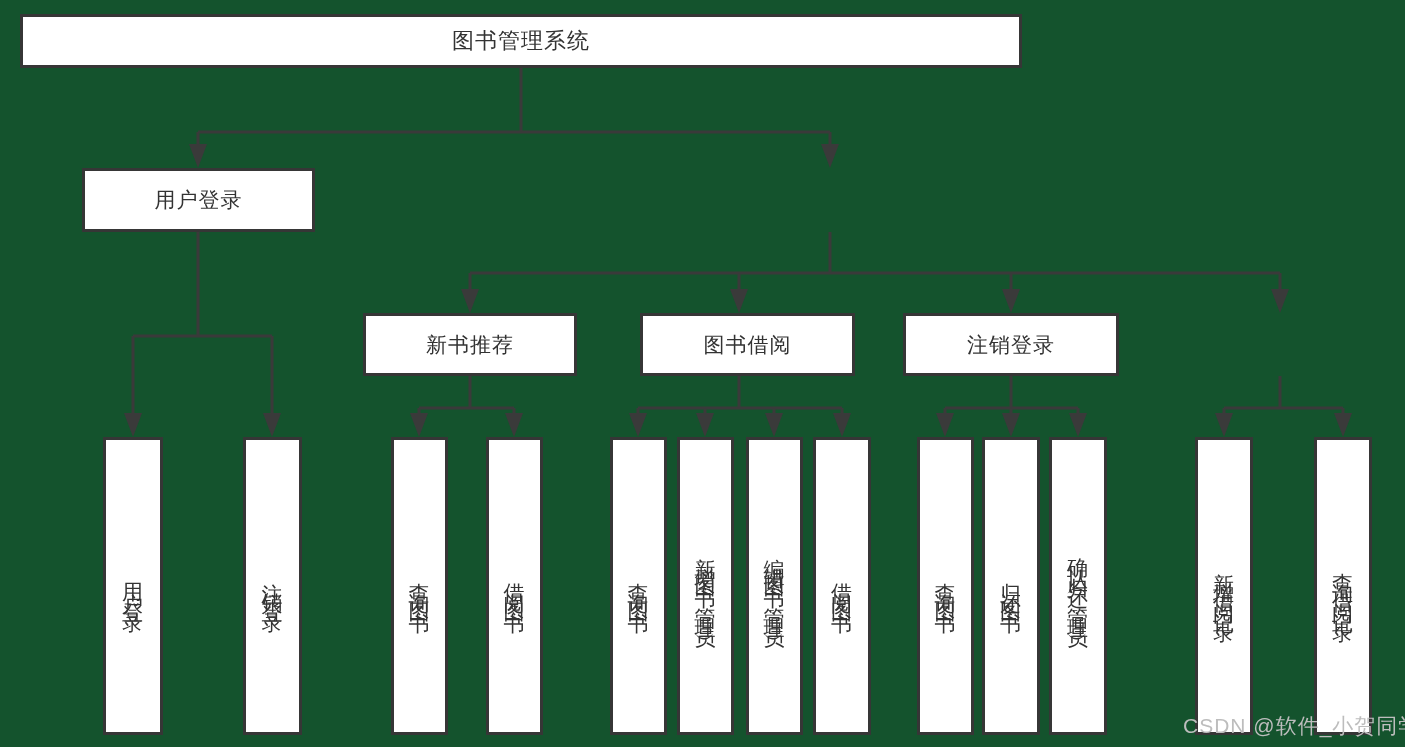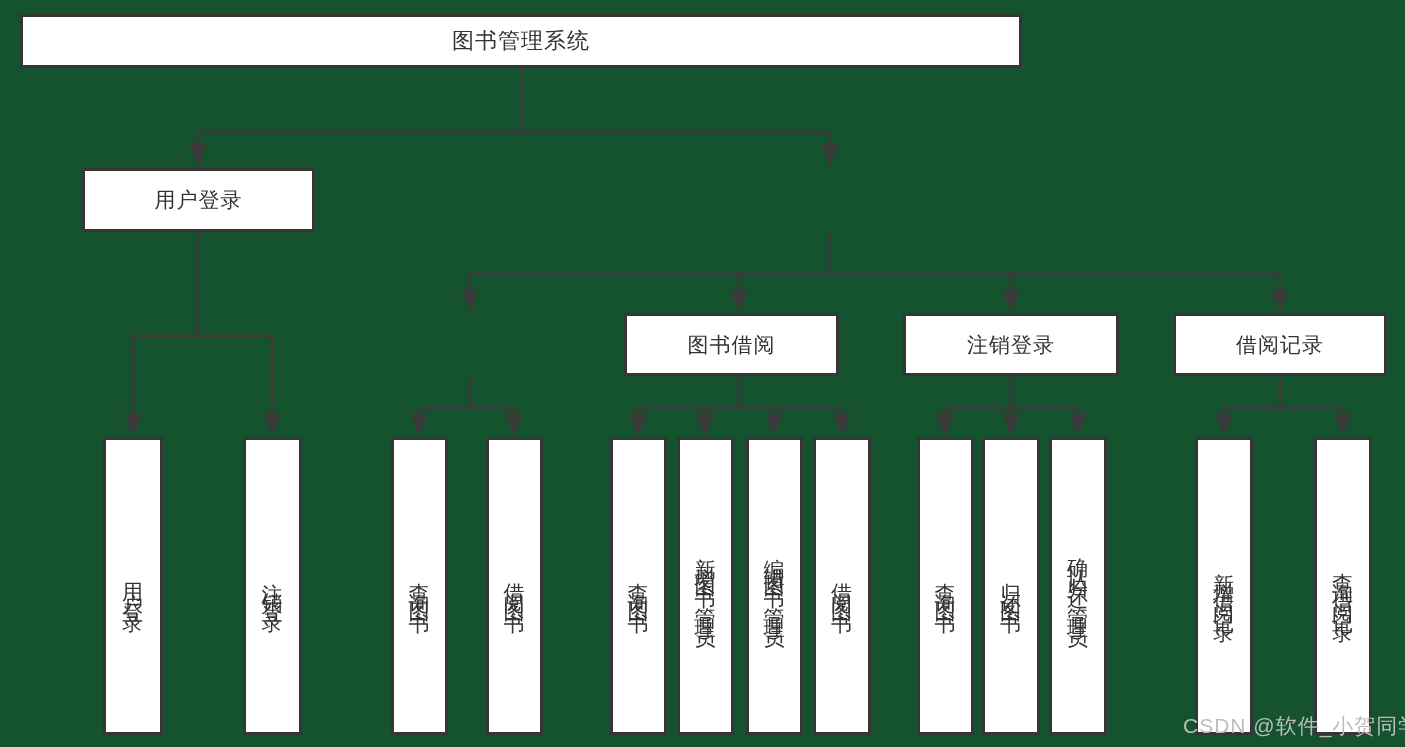--- a/index.html
+++ b/index.html
@@ -98,28 +98,28 @@
     </svg>
 
   <div class="node root" style="left:20px;top:14px;width:1002px;height:54px">
     <span class="hlabel">图书管理系统</span>
   </div>
 
   <div class="node" style="left:82px;top:168px;width:233px;height:64px">
     <span class="hlabel">用户登录</span>
   </div>
 
-  <div class="node" style="left:624px;top:313px;width:215px;height:63px">
+  <div class="node" style="left:363px;top:313px;width:214px;height:63px">
+    <span class="hlabel">新书推荐</span>
+  </div>
+  <div class="node" style="left:640px;top:313px;width:215px;height:63px">
     <span class="hlabel">图书借阅</span>
   </div>
   <div class="node" style="left:903px;top:313px;width:216px;height:63px">
     <span class="hlabel">注销登录</span>
-  </div>
-  <div class="node" style="left:1173px;top:313px;width:214px;height:63px">
-    <span class="hlabel">借阅记录</span>
   </div>
 
   <div class="node leaf" style="left:103px;top:437px;width:60px;height:298px">
     <span class="vlabel">用户登录</span>
   </div>
   <div class="node leaf" style="left:243px;top:437px;width:59px;height:298px">
     <span class="vlabel">注销登录</span>
   </div>
 
   <div class="node leaf" style="left:391px;top:437px;width:57px;height:298px">

